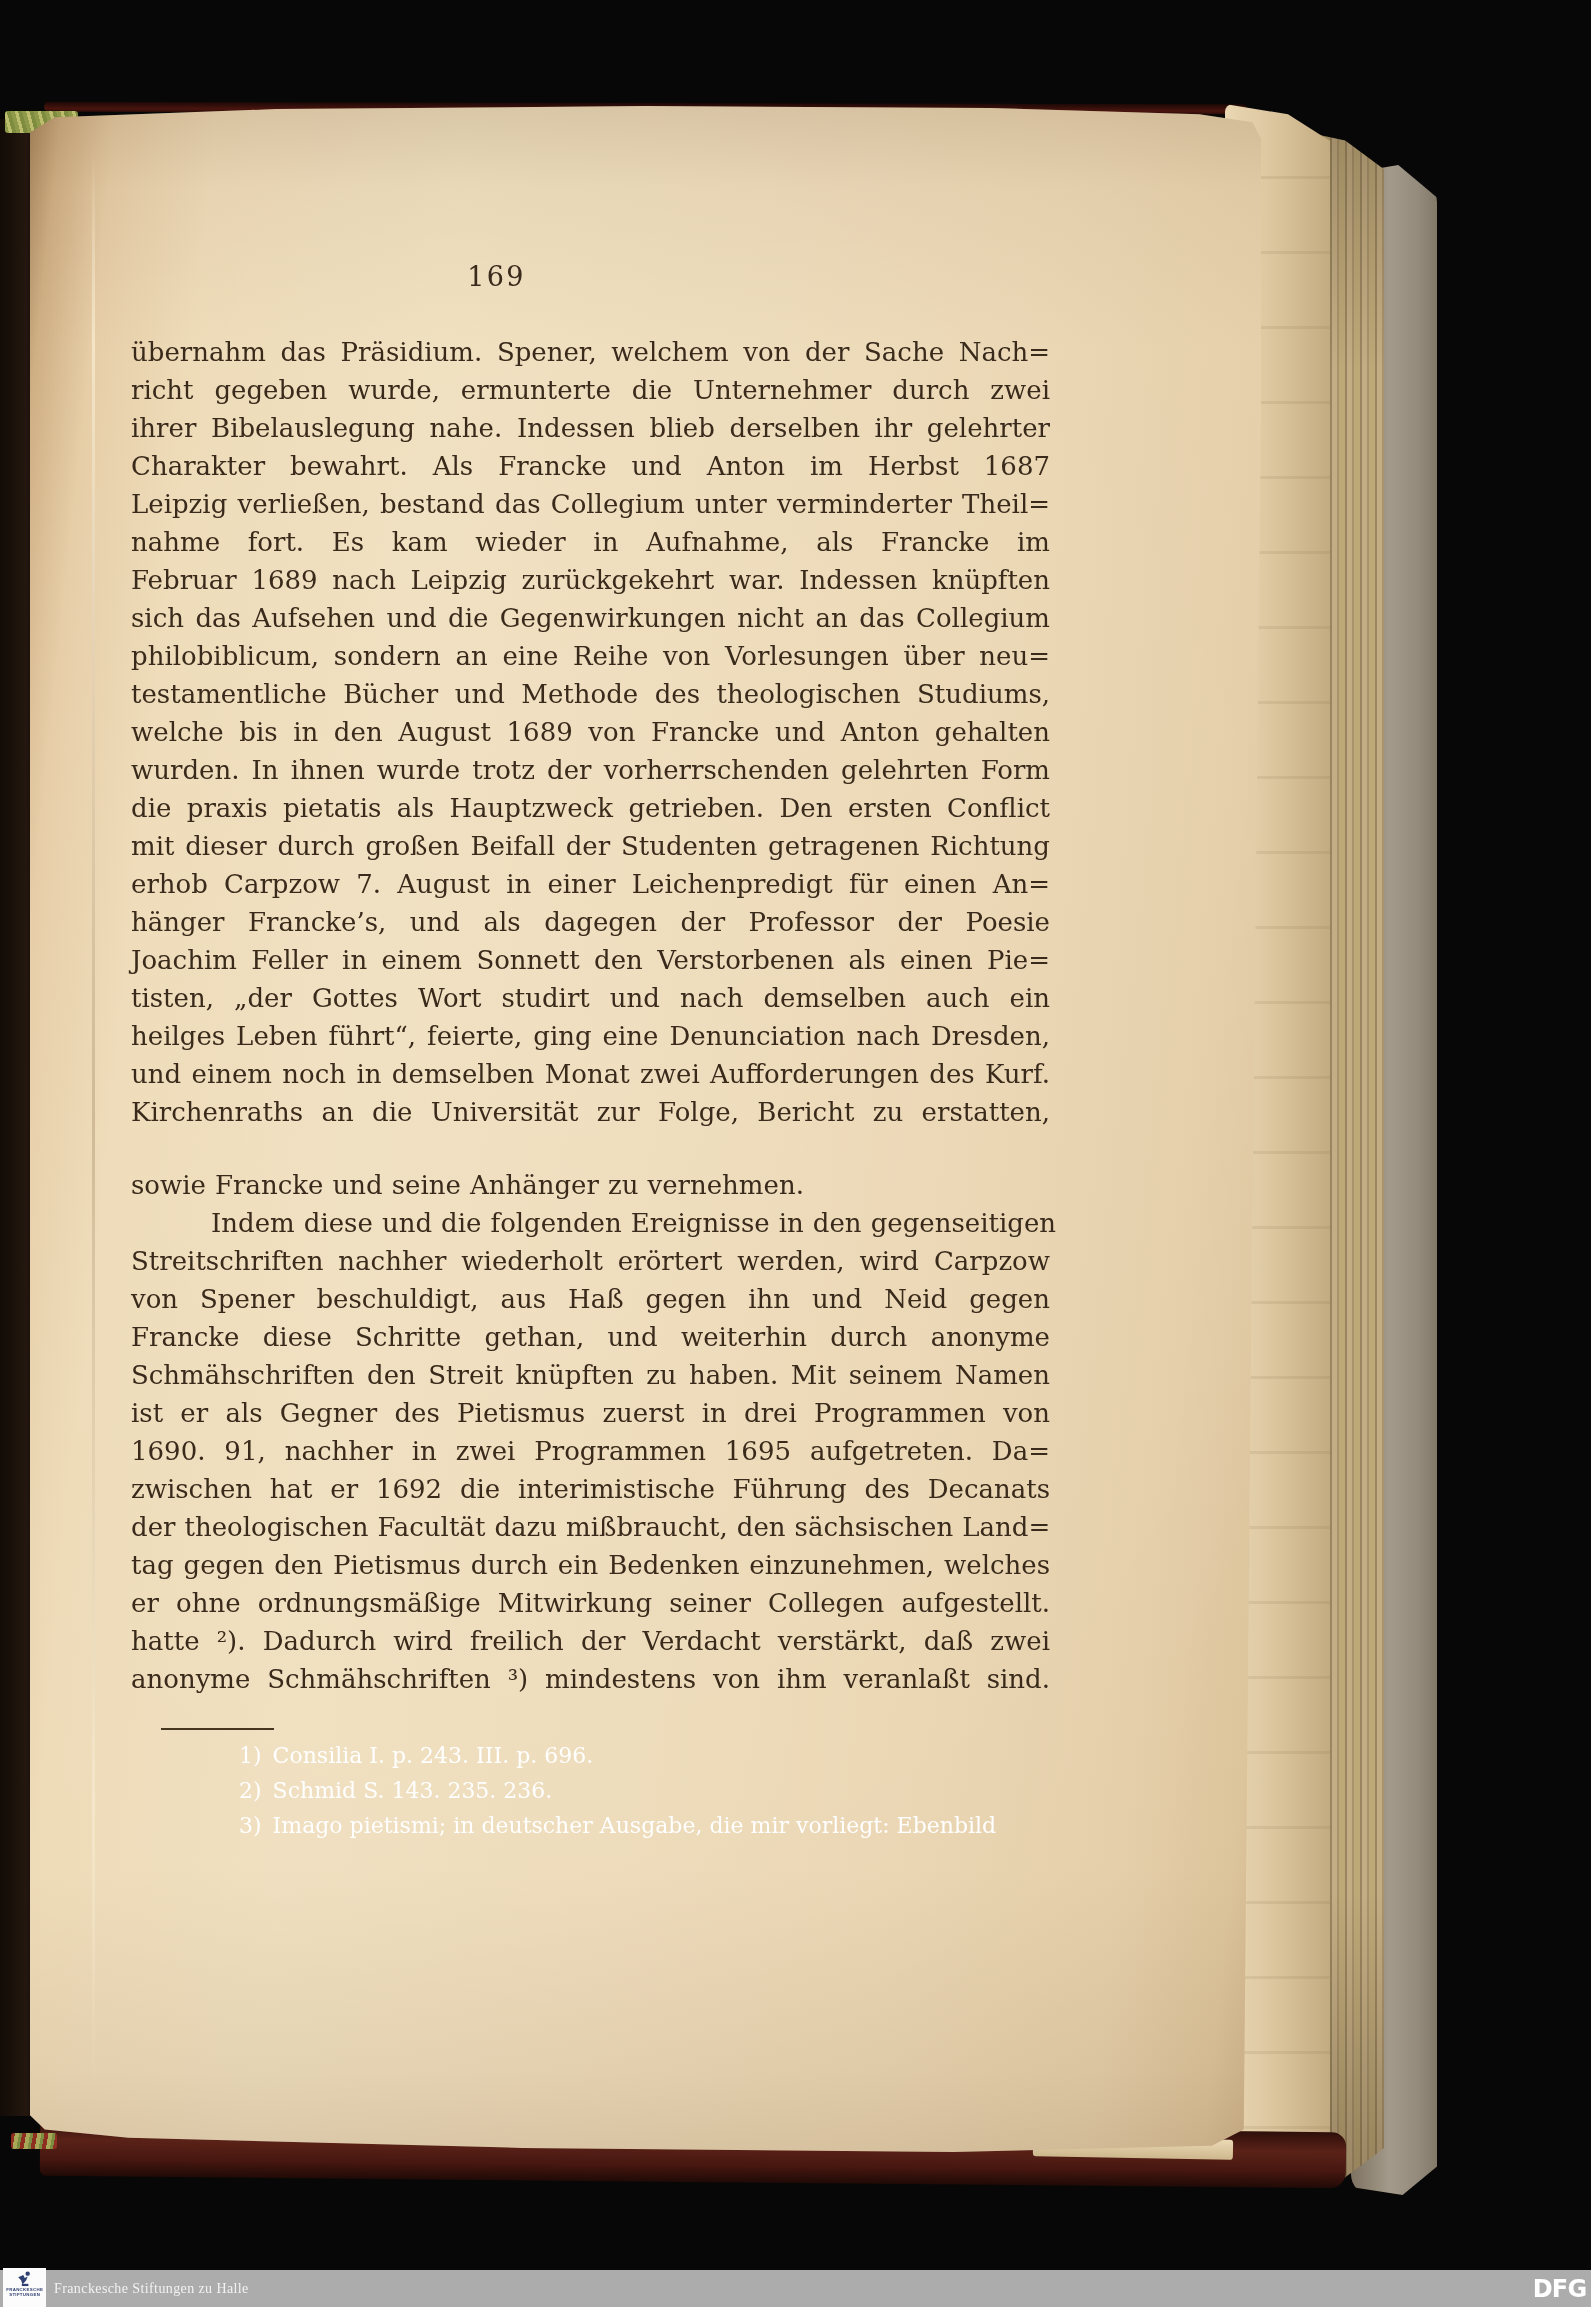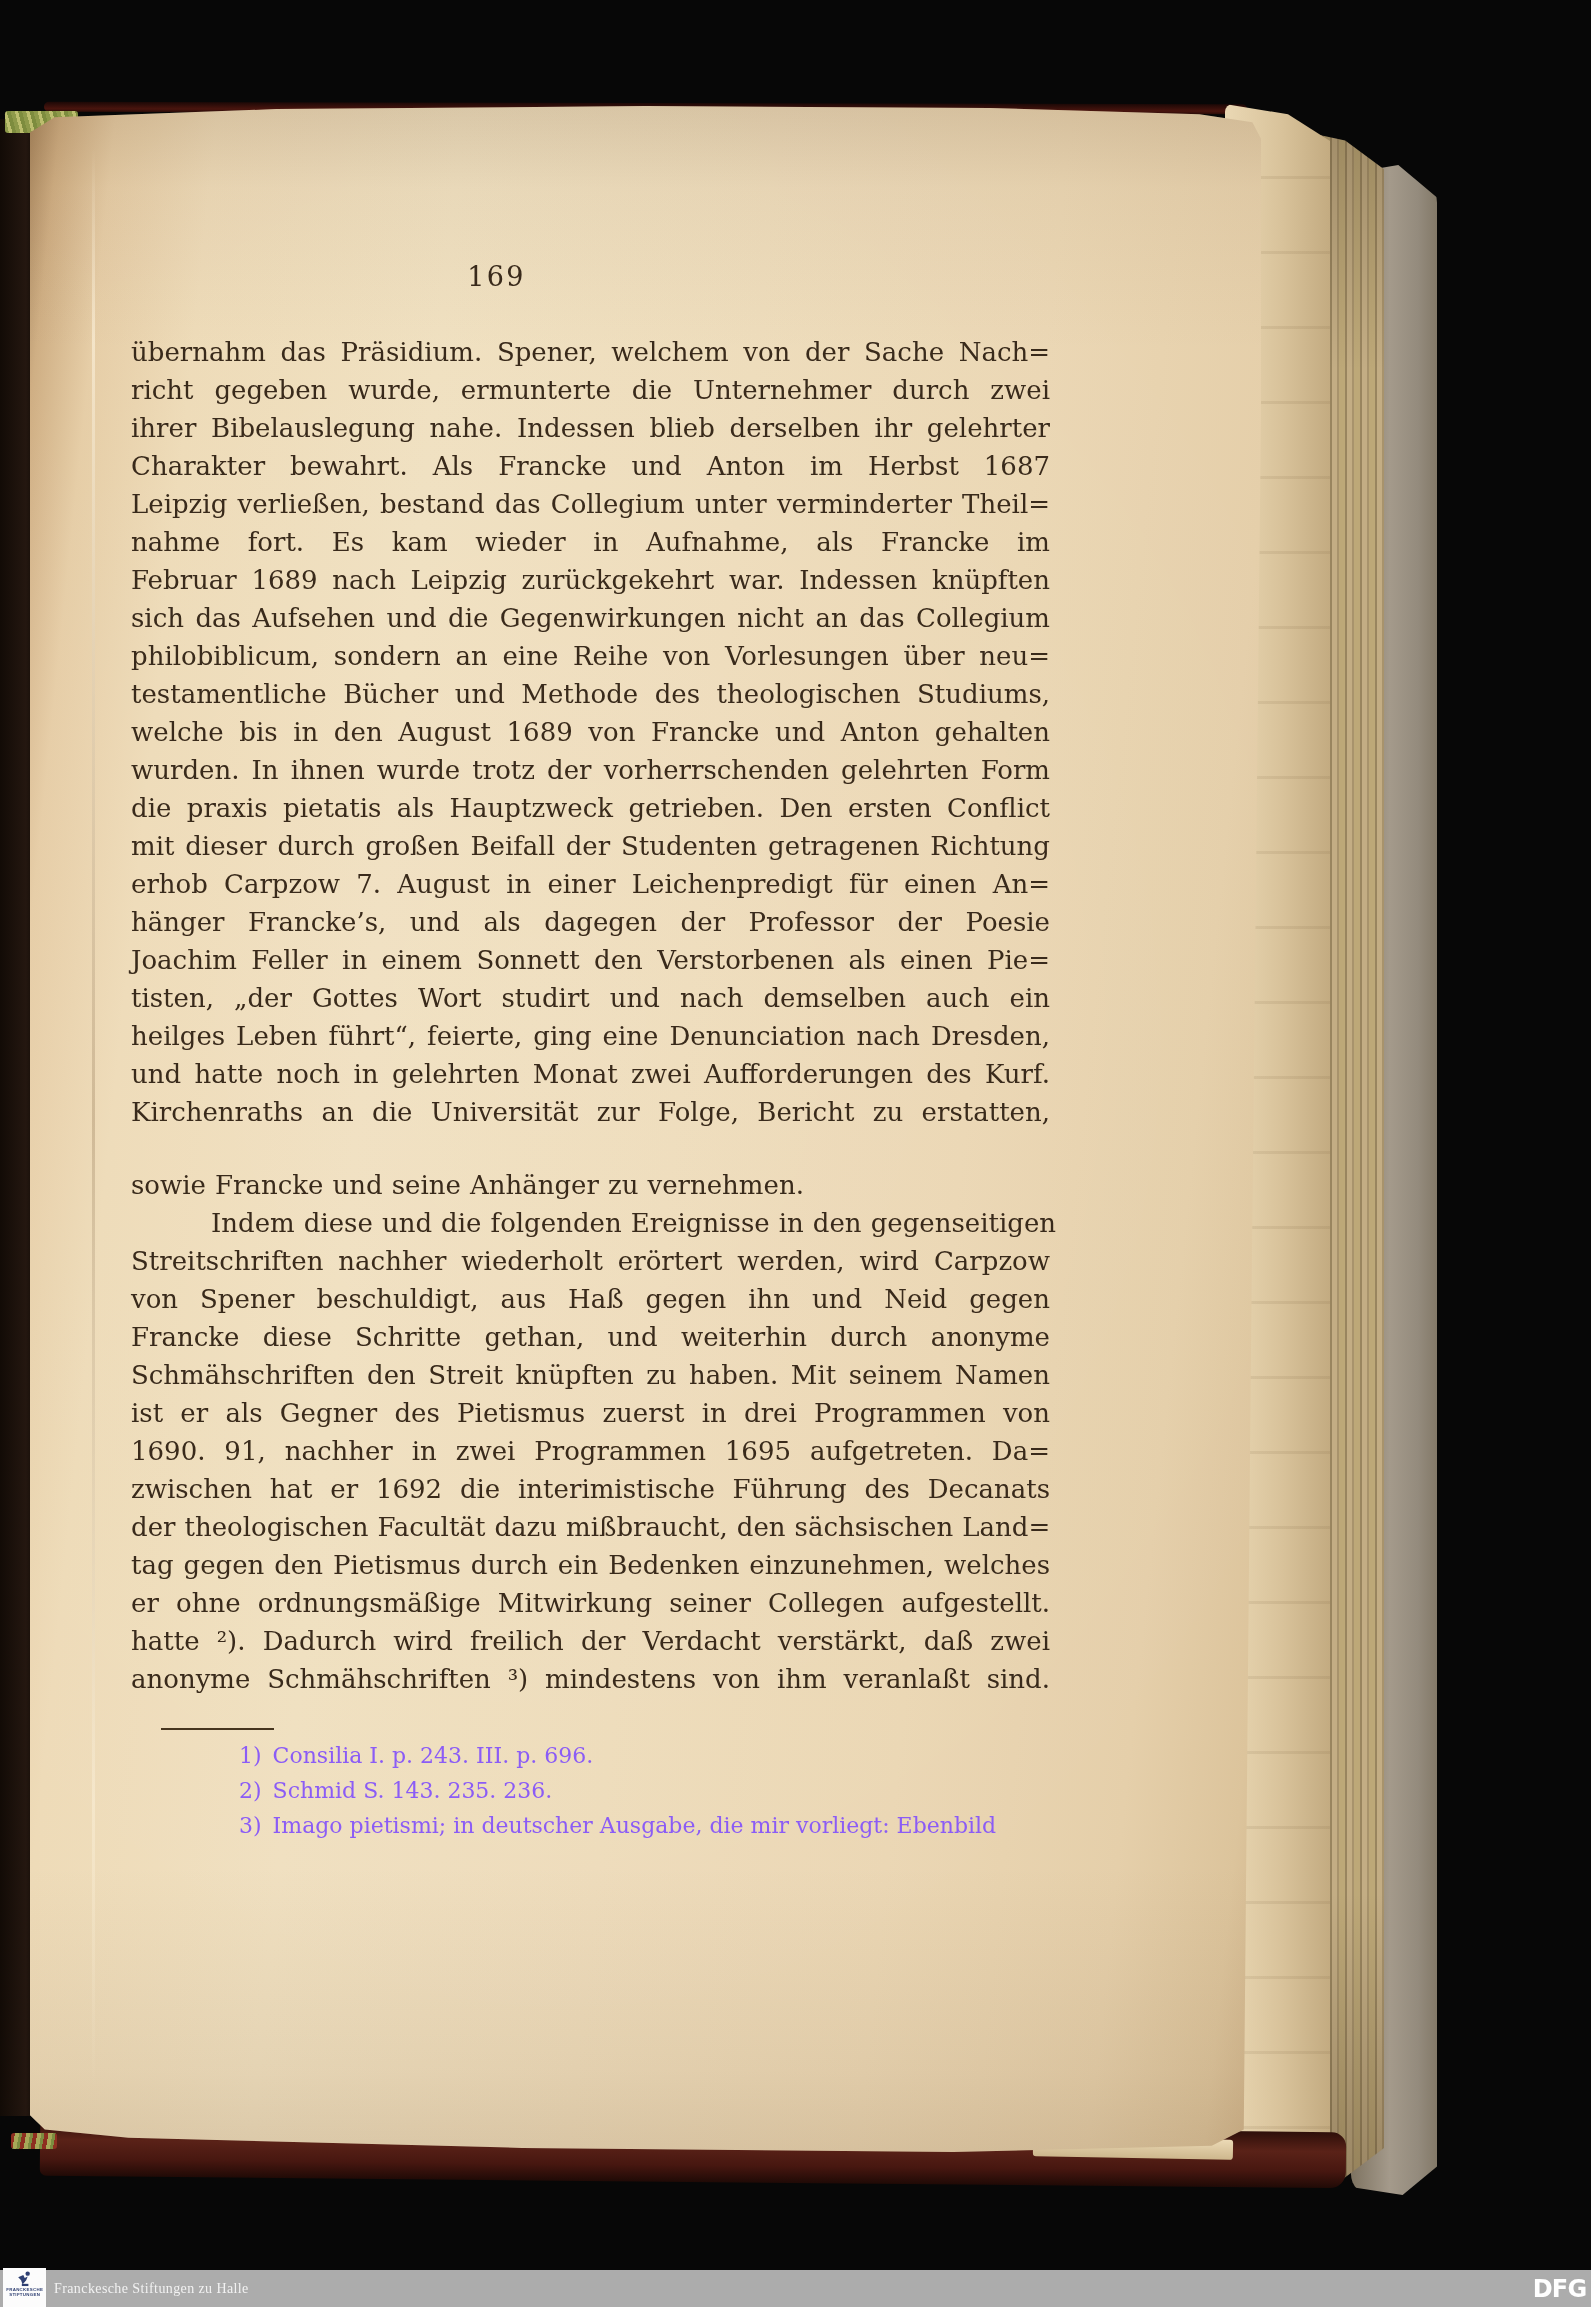--- a/index.html
+++ b/index.html
@@ -49,21 +49,21 @@
     background:linear-gradient(180deg,transparent,rgba(255,246,226,0.55) 10%,rgba(120,90,55,0.25) 50%,rgba(255,246,226,0.4) 85%,transparent);}
 
   
   #content{z-index:3;left:0;top:0;width:1591px;height:2307px;color:#392a1b;}
   #page-number{left:445px;top:261px;width:103px;text-align:center;font-size:27px;letter-spacing:2.4px;}
   #body-text{left:131px;top:333px;width:919px;font-size:26px;}
   .bl{line-height:38px;height:38px;text-align:justify;text-align-last:justify;white-space:nowrap;overflow:visible;word-spacing:0.8px;}
   .bl.nojust{text-align-last:left;margin-top:35px;}
   .bl.indent{padding-left:80px;}
   #footnote-rule{left:161px;top:1728px;width:113px;height:2.4px;background:#46351f;}
-  #footnotes{left:239px;top:1738px;width:859px;font-size:22px;color:#8b5cf6;}
+  #footnotes{left:239px;top:1738px;width:859px;font-size:22px;color:#ffffff;}
   .fn{line-height:35px;height:35px;white-space:nowrap;}
   .fn .marker{padding-right:11px;}
 
   
   #footer-bar{left:0;top:2270px;width:1591px;height:37px;background:#acacac;z-index:10;}
   #logo-box{left:3.2px;top:2268px;width:43px;height:39px;background:#fcfcfc;z-index:11;text-align:center;}
   #logo-box svg{display:block;margin:1.6px auto 0 auto;}
   .logo-line{font-family:"Liberation Sans",sans-serif;font-size:4.4px;line-height:5.2px;letter-spacing:0.3px;color:#2e3f72;font-weight:bold;}
   #footer-title{left:54px;top:2270px;height:37px;display:flex;align-items:center;z-index:11;
     font-family:"Liberation Serif",serif;font-size:14px;letter-spacing:0.4px;color:#f2f2f2;}
@@ -102,21 +102,21 @@
       <div class="bl">testamentliche Bücher und Methode des theologischen Studiums,</div>
       <div class="bl">welche bis in den August 1689 von Francke und Anton gehalten</div>
       <div class="bl">wurden.  In ihnen wurde trotz der vorherrschenden gelehrten Form</div>
       <div class="bl">die praxis pietatis als Hauptzweck getrieben.  Den ersten Conflict</div>
       <div class="bl">mit dieser durch großen Beifall der Studenten getragenen Richtung</div>
       <div class="bl">erhob Carpzow 7. August in einer Leichenpredigt für einen An=</div>
       <div class="bl">hänger Francke’s, und als dagegen der Professor der Poesie</div>
       <div class="bl">Joachim Feller in einem Sonnett den Verstorbenen als einen Pie=</div>
       <div class="bl">tisten, „der Gottes Wort studirt und nach demselben auch ein</div>
       <div class="bl">heilges Leben führt“, feierte, ging eine Denunciation nach Dresden,</div>
-      <div class="bl">und hatte noch in gelehrten Monat zwei Aufforderungen des Kurf.</div>
+      <div class="bl">und einem noch in demselben Monat zwei Aufforderungen des Kurf.</div>
       <div class="bl">Kirchenraths an die Universität zur Folge, Bericht zu erstatten,</div>
       <div class="bl nojust">sowie Francke und seine Anhänger zu vernehmen.</div>
       <div class="bl indent">Indem diese und die folgenden Ereignisse in den gegenseitigen</div>
       <div class="bl">Streitschriften nachher wiederholt erörtert werden, wird Carpzow</div>
       <div class="bl">von Spener beschuldigt, aus Haß gegen ihn und Neid gegen</div>
       <div class="bl">Francke diese Schritte gethan, und weiterhin durch anonyme</div>
       <div class="bl">Schmähschriften den Streit knüpften zu haben.  Mit seinem Namen</div>
       <div class="bl">ist er als Gegner des Pietismus zuerst in drei Programmen von</div>
       <div class="bl">1690. 91, nachher in zwei Programmen 1695 aufgetreten.  Da=</div>
       <div class="bl">zwischen hat er 1692 die interimistische Führung des Decanats</div>

